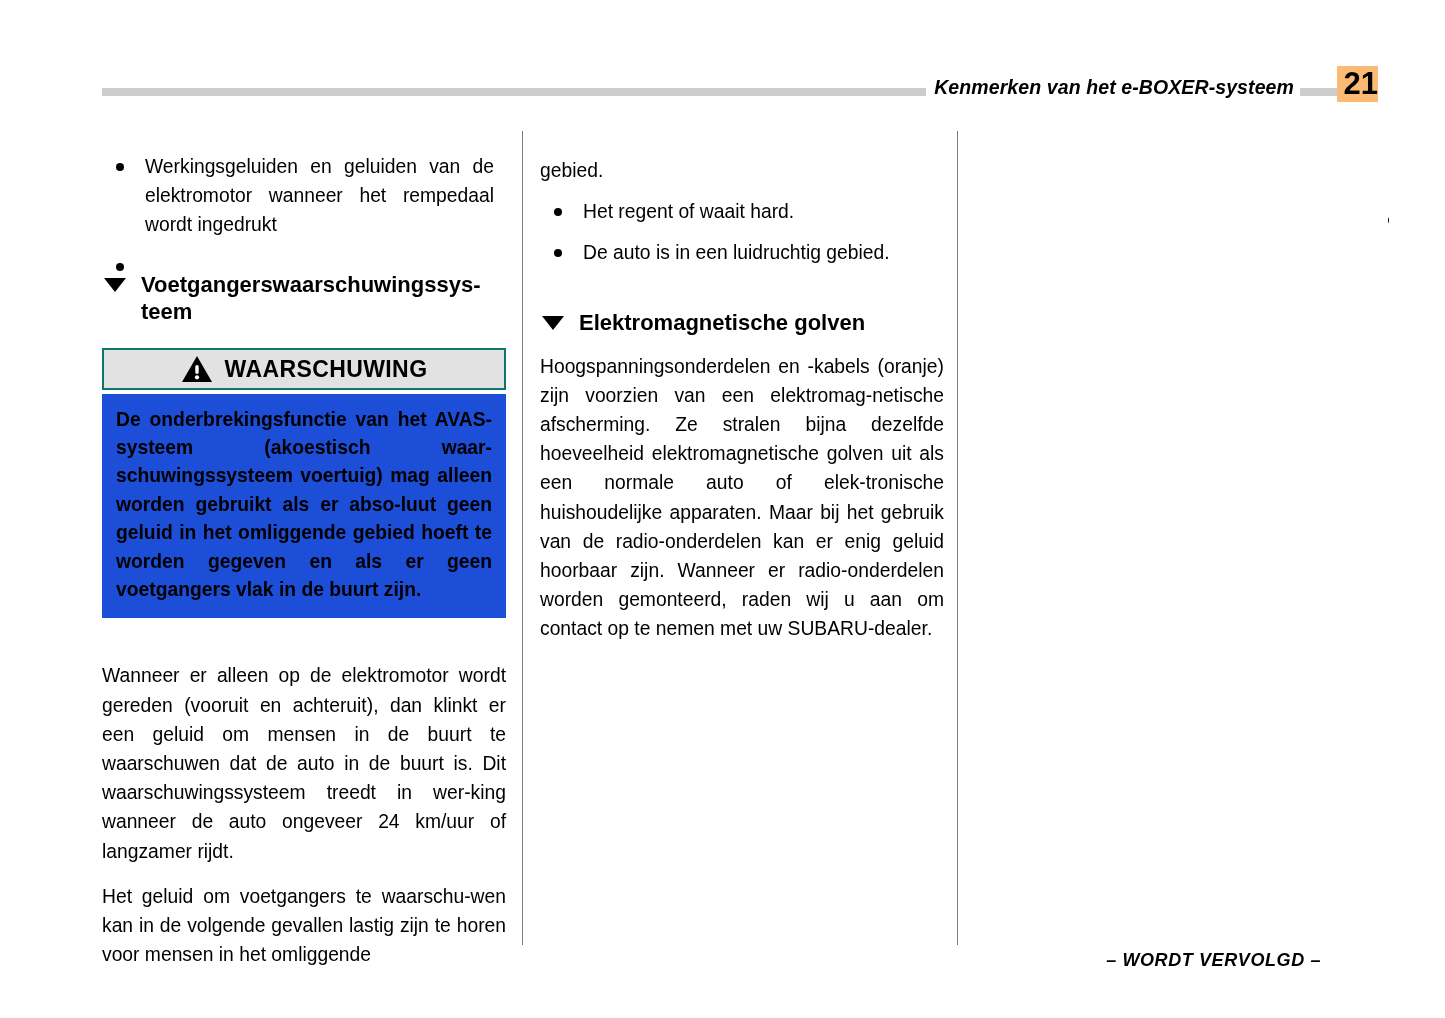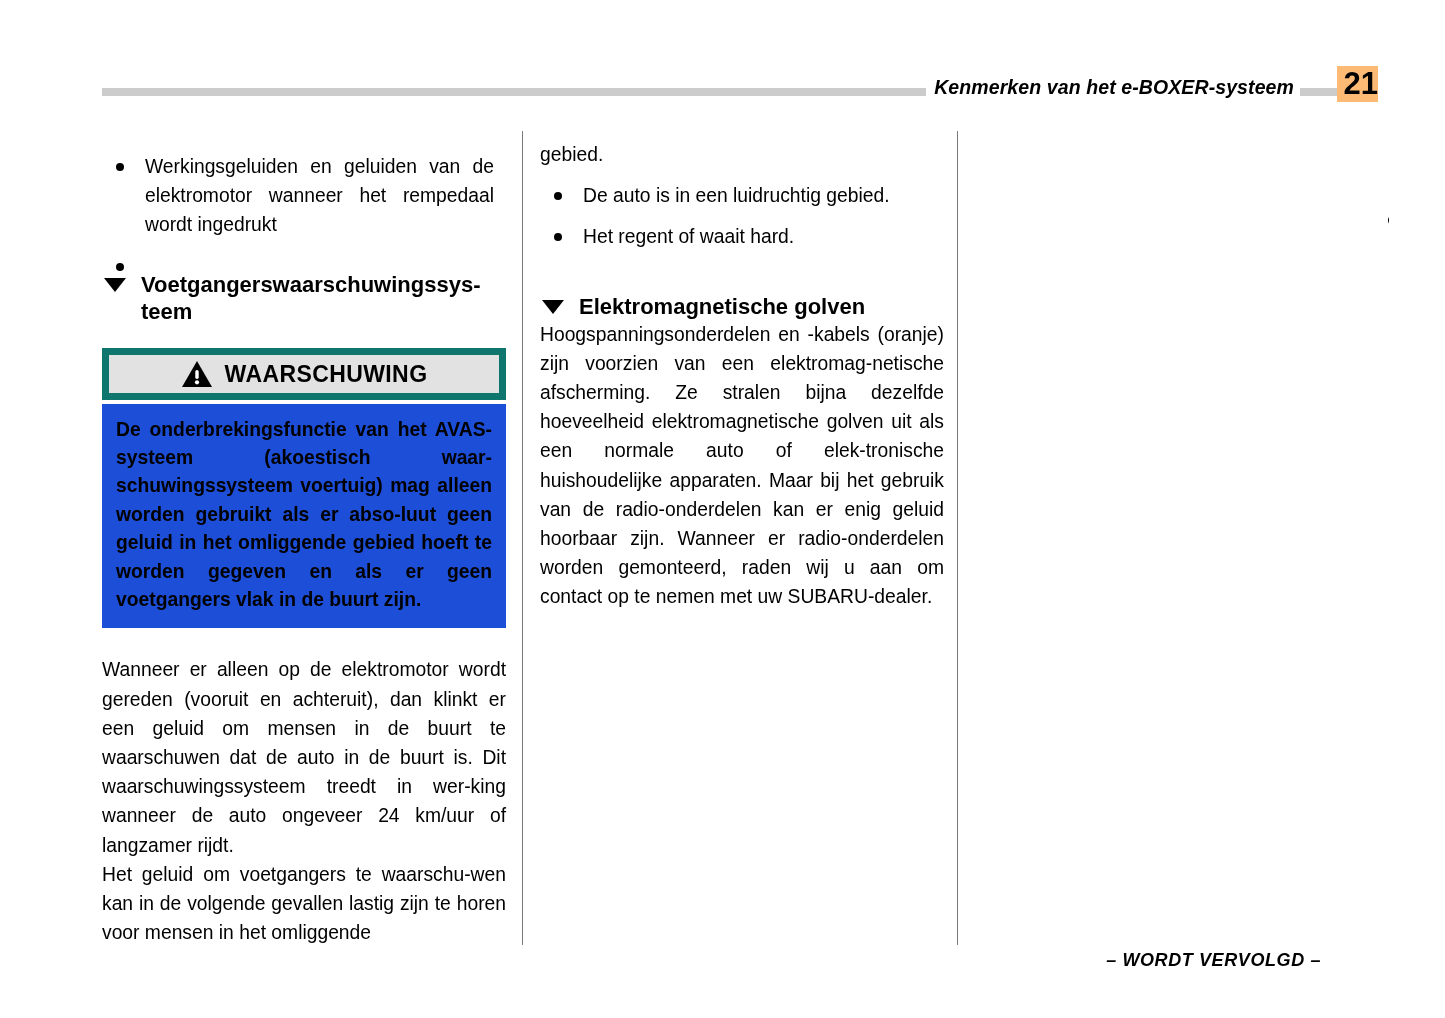--- a/index.html
+++ b/index.html
@@ -102,21 +102,21 @@
   
   .col {
     position: absolute;
     top: 140px;
   }
   .col-left  { left: 102px; width: 404px; }
   .col-mid   { left: 540px; width: 404px; }
 
   
   p.body {
-    margin: 0 0 0 0;
+    margin: 16px 0 0 0;
     font-size: 19.3px;
     line-height: 29.2px;
     text-align: justify;
     text-justify: inter-word;
     hyphens: none;
   }
   p.body.last-ragged { text-align: left; }
   .gap-sm { height: 10px; }
   .gap-md { height: 19px; }
   .gap-lg { height: 27px; }
@@ -162,21 +162,21 @@
     border-left: 11px solid transparent;
     border-right: 11px solid transparent;
     border-top: 14px solid #000000;
   }
 
   
   .warn {
     margin-top: 23px;
   }
   .warn-head {
-    border: 7px solid #0f766e;
+    border: 2px solid #0f766e;
     background: #e2e2e2;
     height: 38px;
     display: flex;
     align-items: center;
     justify-content: center;
     gap: 12px;
   }
   .warn-head .tri-warn {
     position: relative;
     width: 32px;
@@ -274,25 +274,25 @@
     <p class="body">Het geluid om voetgangers te waarschu-wen kan in de volgende gevallen lastig zijn te horen voor mensen in het omliggende</p>
   </div>
 
   <div class="col col-mid">
 
     <p class="body last-ragged">gebied.</p>
 
     <ul class="bullets">
       <li class="ragged">
         <span class="dot"></span>
-        <span>De auto is in een luidruchtig gebied.</span>
+        <span>Het regent of waait hard.</span>
       </li>
       <li class="ragged">
         <span class="dot"></span>
-        <span>Het regent of waait hard.</span>
+        <span>De auto is in een luidruchtig gebied.</span>
       </li>
     </ul>
 
     <div class="gap-md"></div>
 
 
     <div class="gap-sm"></div>
 
     <div class="sec-head">
       <span class="tri"></span>

